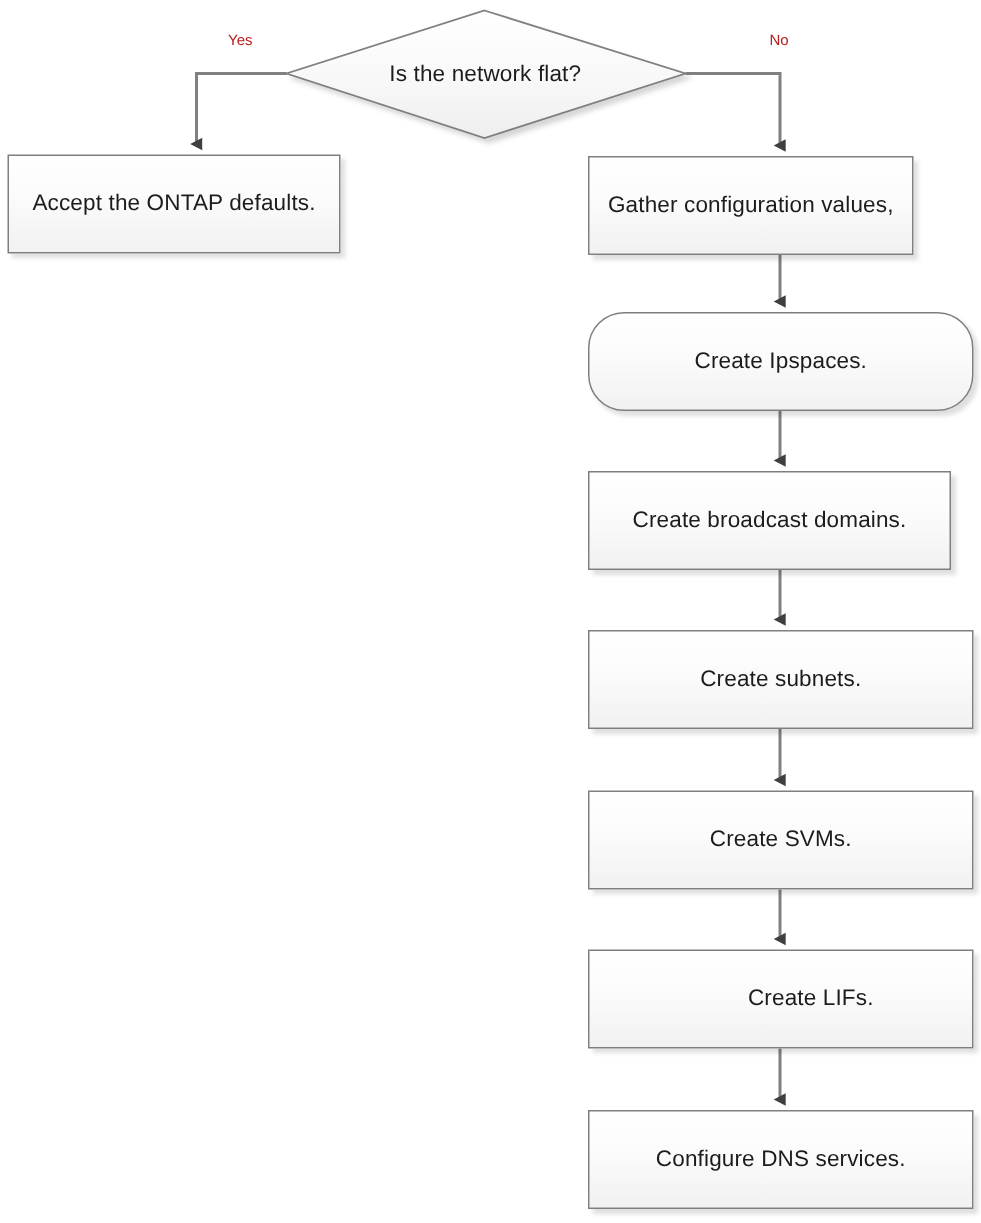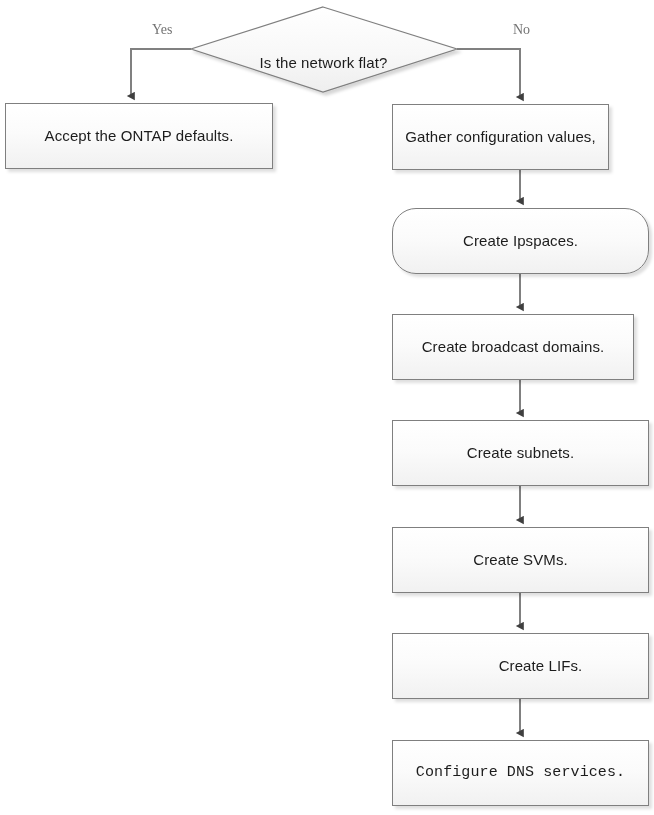--- a/index.html
+++ b/index.html
@@ -44,24 +44,23 @@
     box-shadow: none;
     border: none;
   }
   .decision-label {
     position: relative;
     z-index: 2;
     padding: 0 12px;
   }
   .edge-label {
     position: absolute;
-    font-size: 14px;
-    color: #737373;
+    font-size: 10px;
+    color: #b91c1c;
     white-space: nowrap;
-    font-family: Liberation Serif, serif;
   }
   svg.connectors {
     position: absolute;
     left: 0;
     top: 0;
     width: 654px;
     height: 815px;
     pointer-events: none;
   }
 </style>
@@ -110,28 +109,28 @@
     </g>
     <g>
       <line x1="520" y1="699" x2="520" y2="733" stroke="#808080" stroke-width="2" marker-end="url(#arrow)"></line>
     </g>
 
     <g filter="url(#softShadow)">
       <polygon points="323,7 457,49 323,92 191,49" fill="url(#diamondFill)" stroke="#7f7f7f" stroke-width="1.2"></polygon>
     </g>
   </svg>
 
-  <div class="node decision" style="left:189px; top:20px; width:269px; height:86px;">
+  <div class="node decision" style="left:189px; top:7px; width:269px; height:86px;">
     <span class="decision-label">Is the network flat?</span>
   </div>
 
   <div class="edge-label" style="left:152px; top:22px;">Yes</div>
   <div class="edge-label" style="left:473px; top:22px;margin-left:40px;">No</div>
 
-  <div class="node process-box" style="left:5px; top:103px; width:268px; height:66px;">
+  <div class="node process-box" style="left:5px; top:103px; width:222px; height:66px;">
     <span>Accept the ONTAP defaults.</span>
   </div>
 
   <div class="node process-box" style="left:392px; top:104px; width:217px; height:66px;">
     <span>
       <span>Gather configuration values,</span><br>
     </span>
   </div>
 
   <div class="node process-box" style="left:392px; top:208px; width:257px; height:66px;border-radius:24px;">
@@ -147,17 +146,17 @@
   </div>
 
   <div class="node process-box" style="left:392px; top:527px; width:257px; height:66px;">
     <span>Create SVMs.</span>
   </div>
 
   <div class="node process-box" style="left:392px; top:633px; width:257px; height:66px;padding-left:40px;">
     <span>Create LIFs.</span>
   </div>
 
-  <div class="node process-box" style="left:392px; top:740px; width:257px; height:66px;font-family:Liberation Mono, monospace;">
+  <div class="node process-box" style="left:392px; top:740px; width:257px; height:66px;">
     <span>Configure DNS services.</span>
   </div>
 
 </div>
 
 </body></html>

